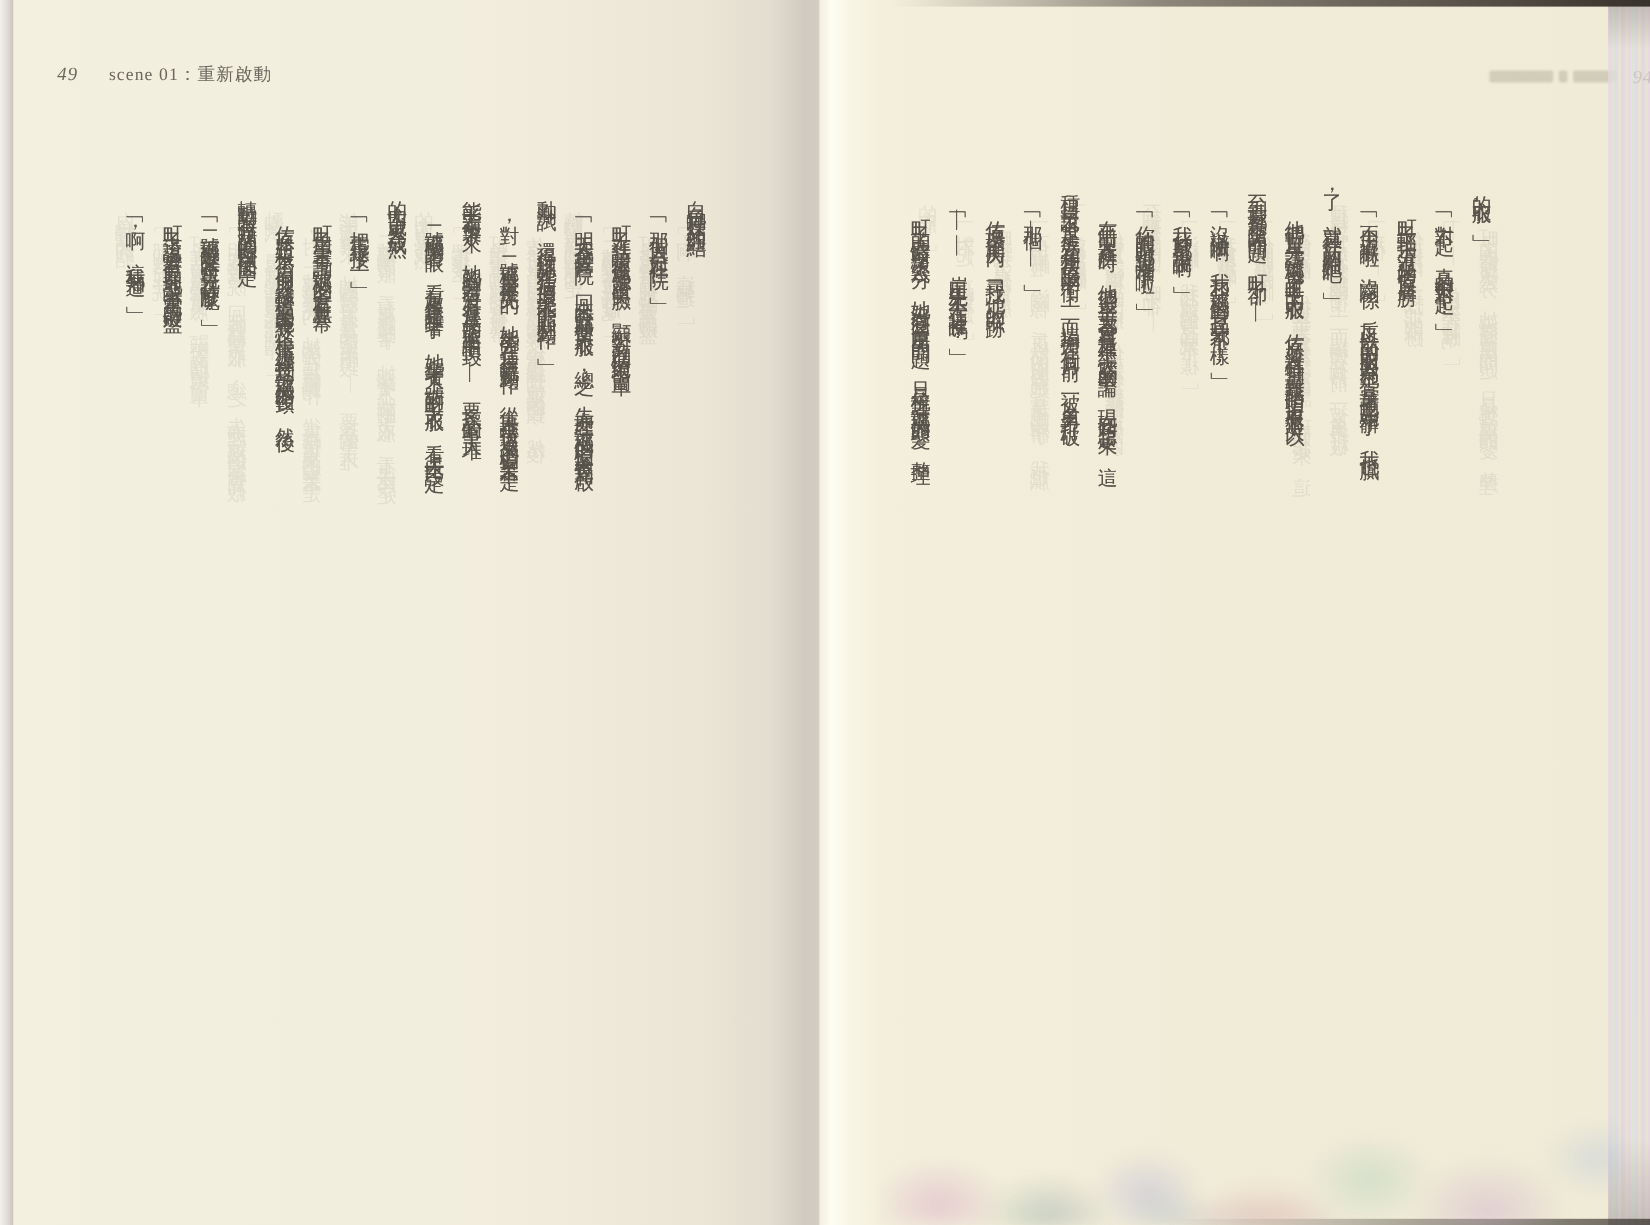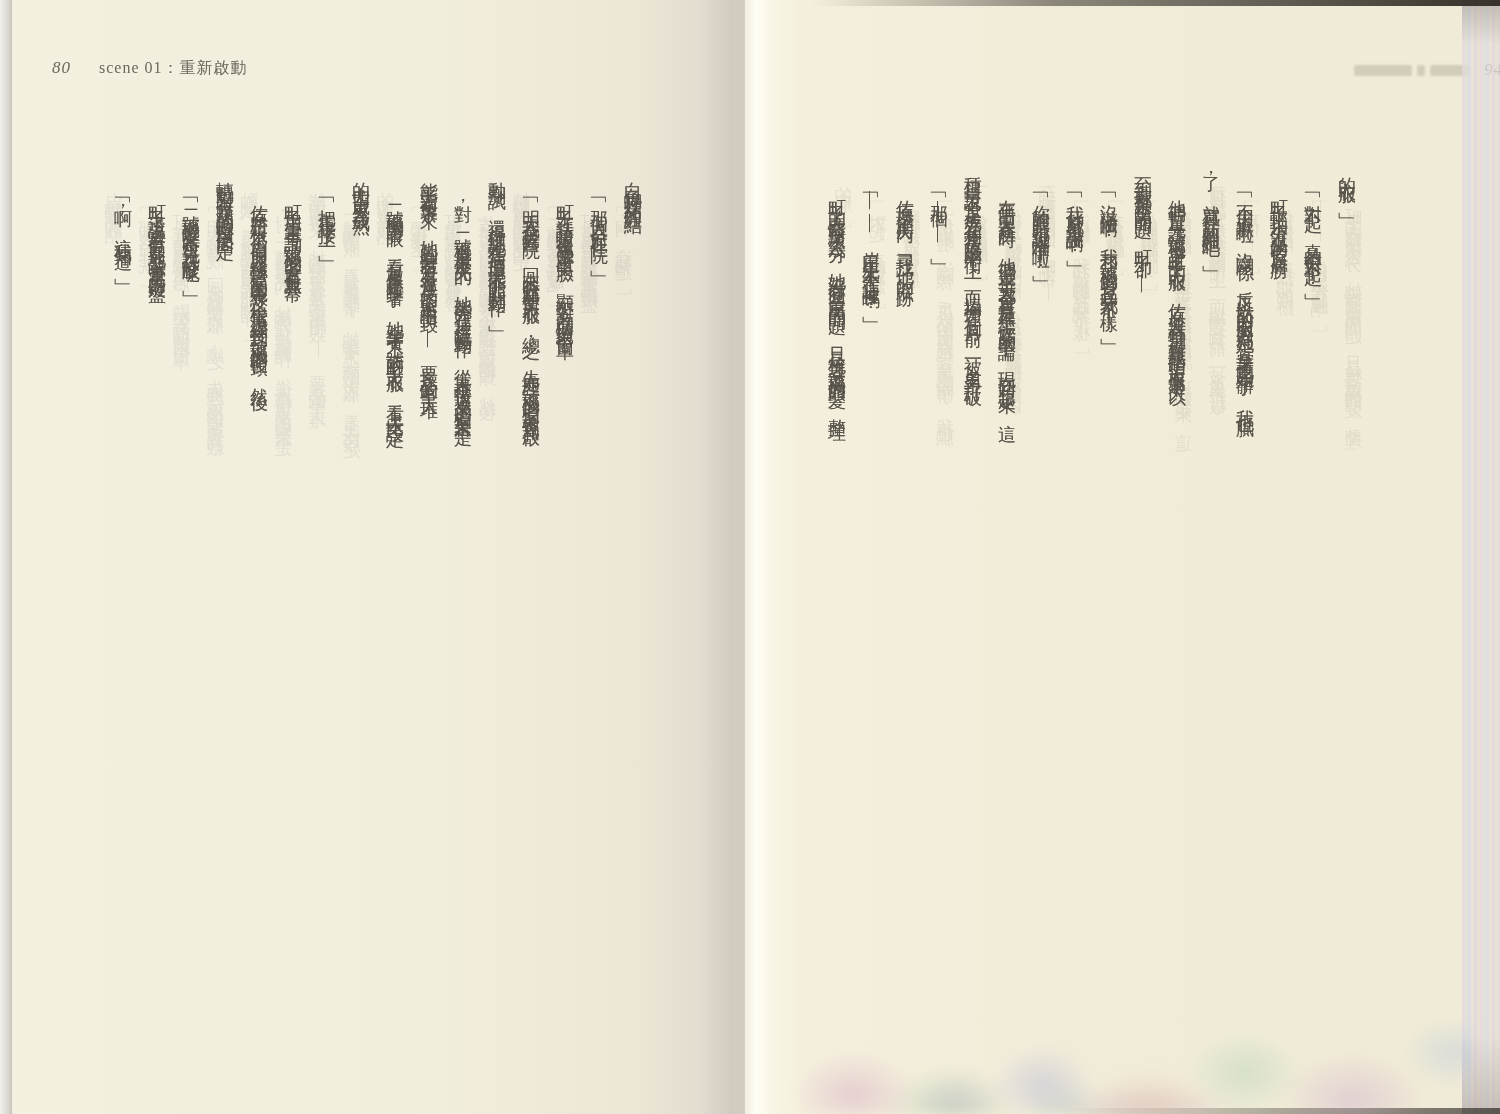--- a/index.html
+++ b/index.html
@@ -74,21 +74,21 @@
       radial-gradient(70px 50px at 30% 90%, rgba(190,160,200,.6), transparent 70%),
       radial-gradient(60px 45px at 70% 95%, rgba(160,195,175,.55), transparent 70%); }
 </style>
 </head>
 <body>
 
 <div id="scan">
 
   <div class="page" id="page-left">
     <div class="runhead" id="head-left">
-      <span class="pnum">80</span><span>scene 01：重新啟動</span>
+      <span class="pnum">49</span><span>scene 01：重新啟動</span>
     </div>
   </div>
 
   <div class="page" id="page-right">
     <div class="runhead" id="head-right">
       <span class="ghost-title"><i class="gt1"></i><i class="gt2"></i><i class="gt3"></i></span><span class="pnum">94</span>
     </div>
   </div>
 
   <div class="vtext ghost" id="ghost-left">

